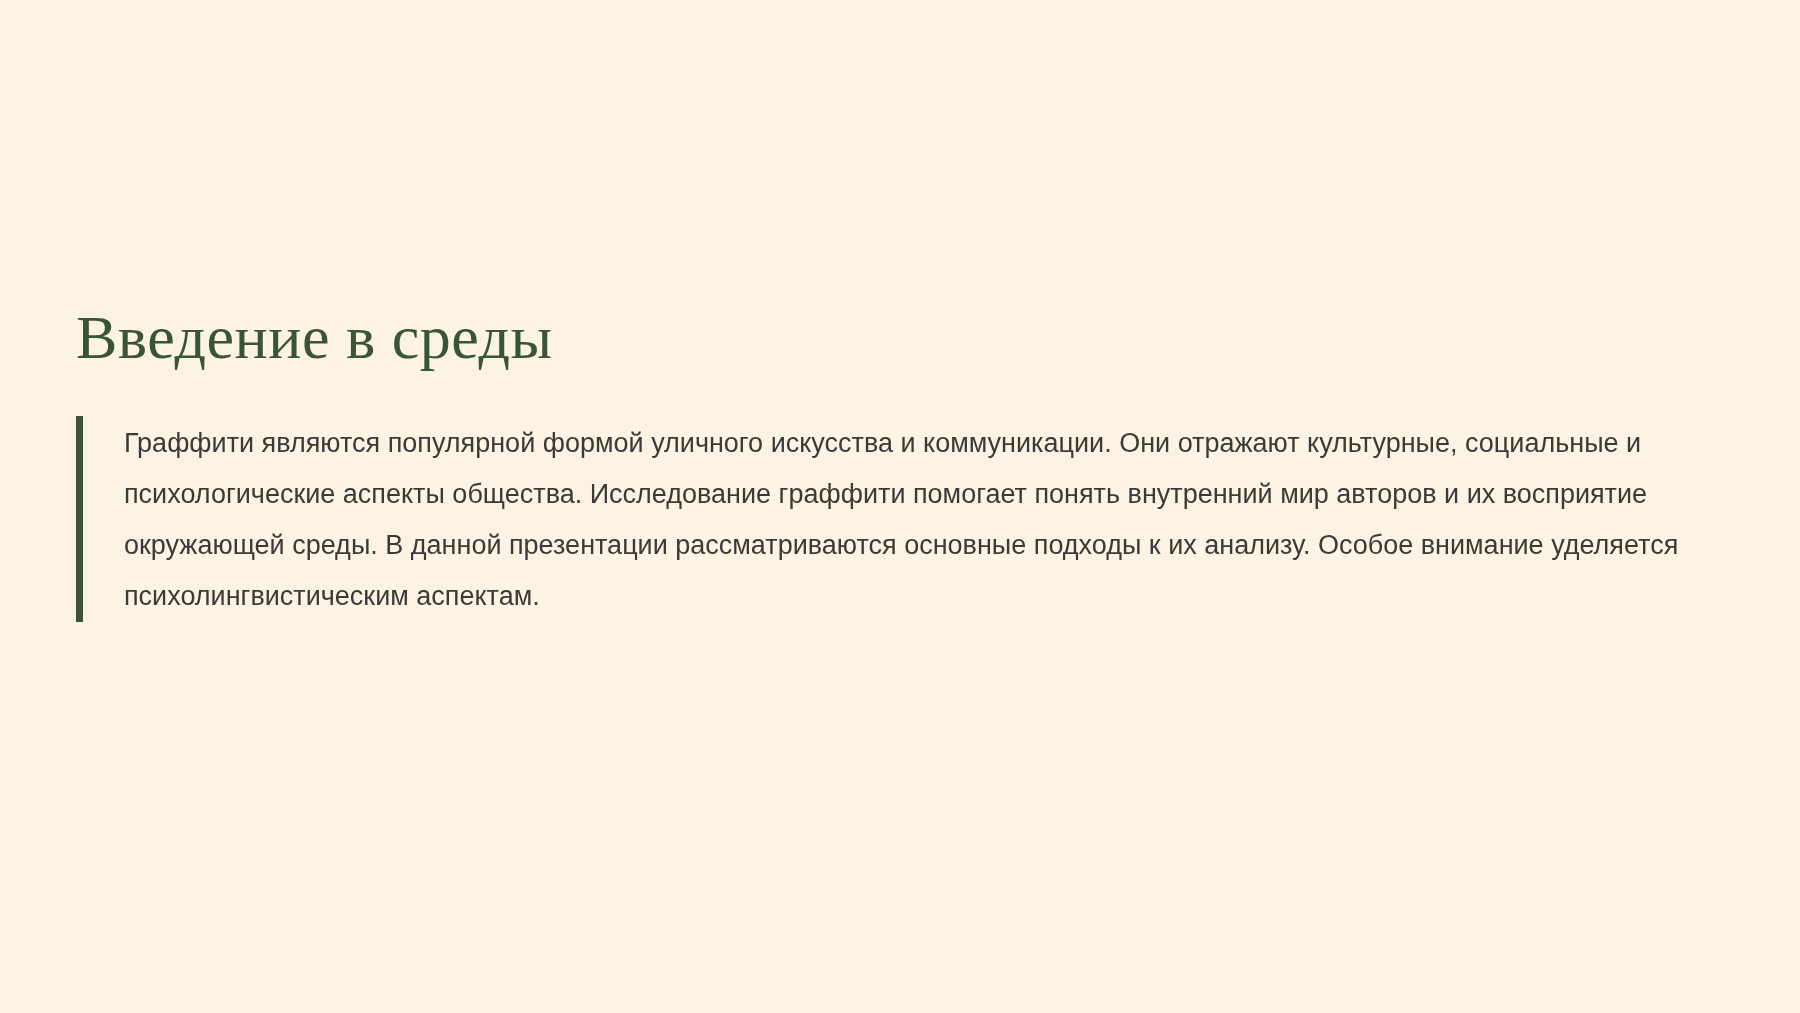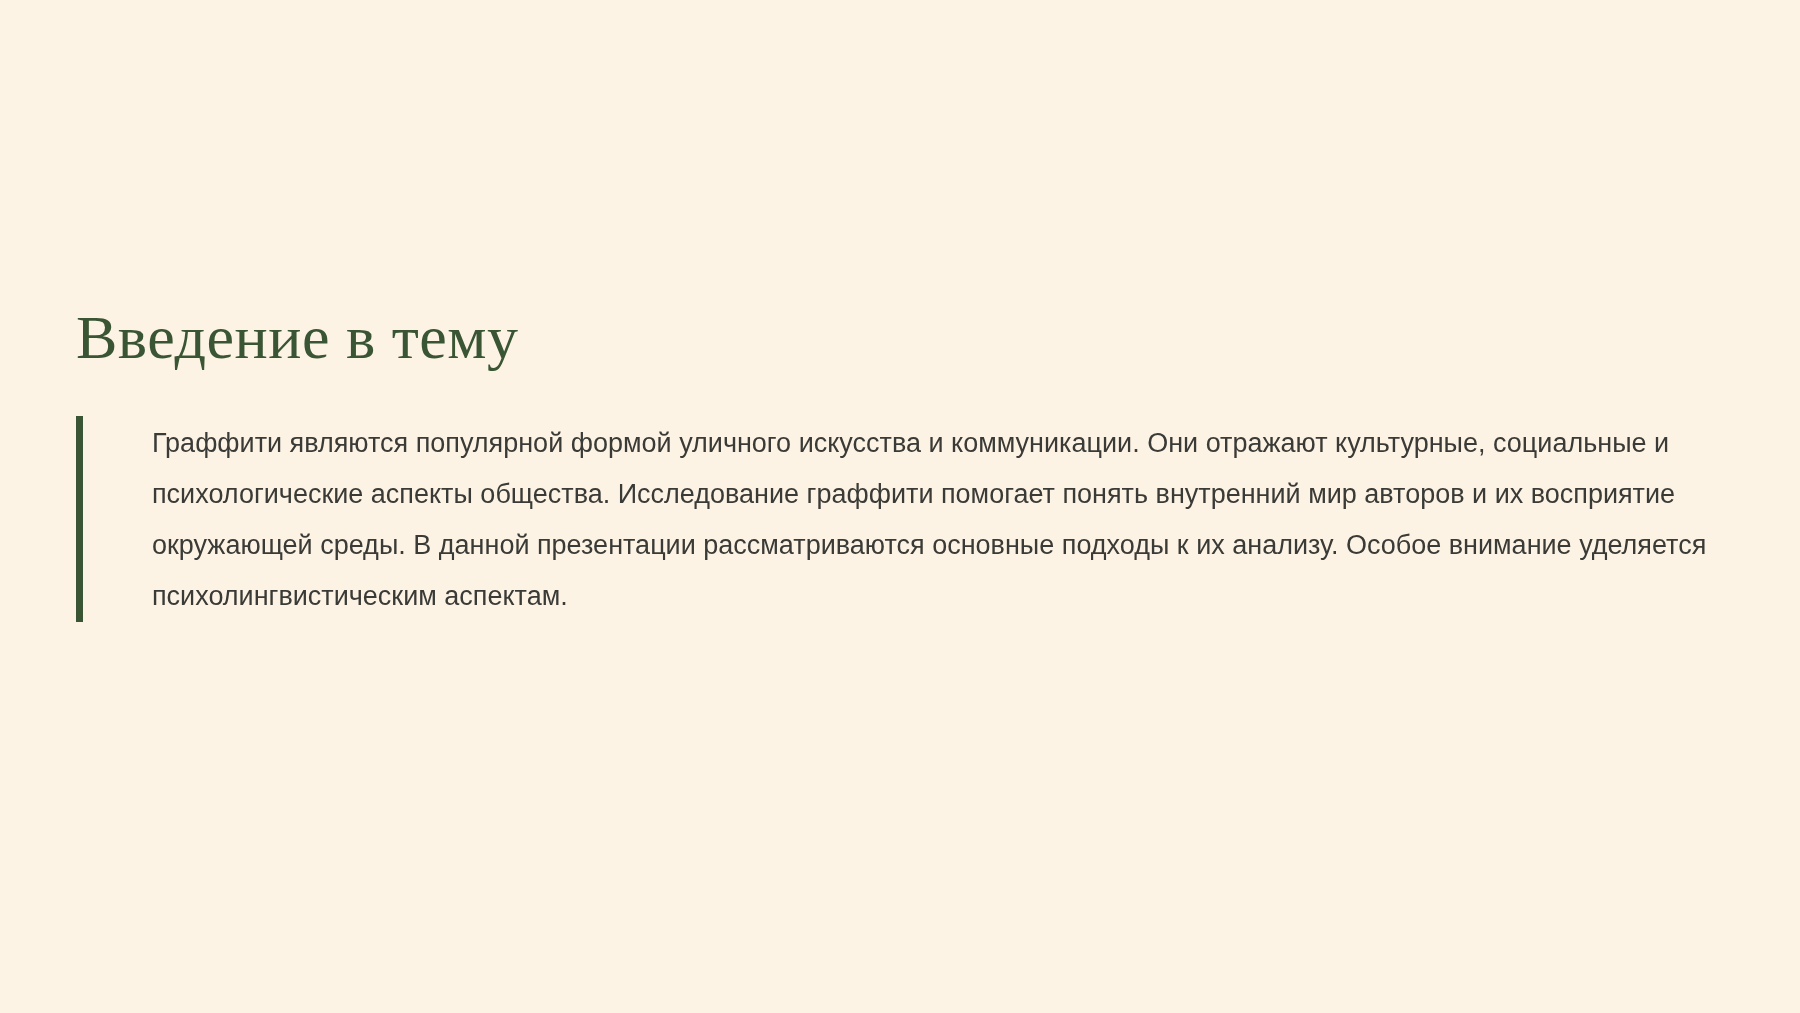--- a/index.html
+++ b/index.html
@@ -37,21 +37,20 @@
     line-height: 1.0;
     letter-spacing: 0.5px;
     color: #3A5533;
     margin: 0 0 48px 0;
     white-space: nowrap;
   }
 
   .body-block {
     display: flex;
     align-items: flex-start;
-    gap: 28px;
   }
 
   .accent-bar {
     flex: 0 0 auto;
     width: 7px;
     background: #3A5533;
     margin-right: 41px;
     align-self: stretch;
     min-height: 206px;
   }
@@ -69,21 +68,21 @@
     text-align: left;
   }
 </style>
 </head>
 <body>
 
 <div class="slide">
 
   <div class="slide-content">
 
-    <h1 class="slide-title">Введение в тему</h1>
+    <h1 class="slide-title">Введение в среды</h1>
 
     <div class="body-block">
 
       <div class="accent-bar"></div>
 
       <p class="body-text">Граффити являются популярной формой уличного искусства и коммуникации. Они отражают культурные, социальные и психологические аспекты общества. Исследование граффити помогает понять внутренний мир авторов и их восприятие окружающей среды. В данной презентации рассматриваются основные подходы к их анализу. Особое внимание уделяется психолингвистическим аспектам.</p>
 
     </div>
 
   </div>

